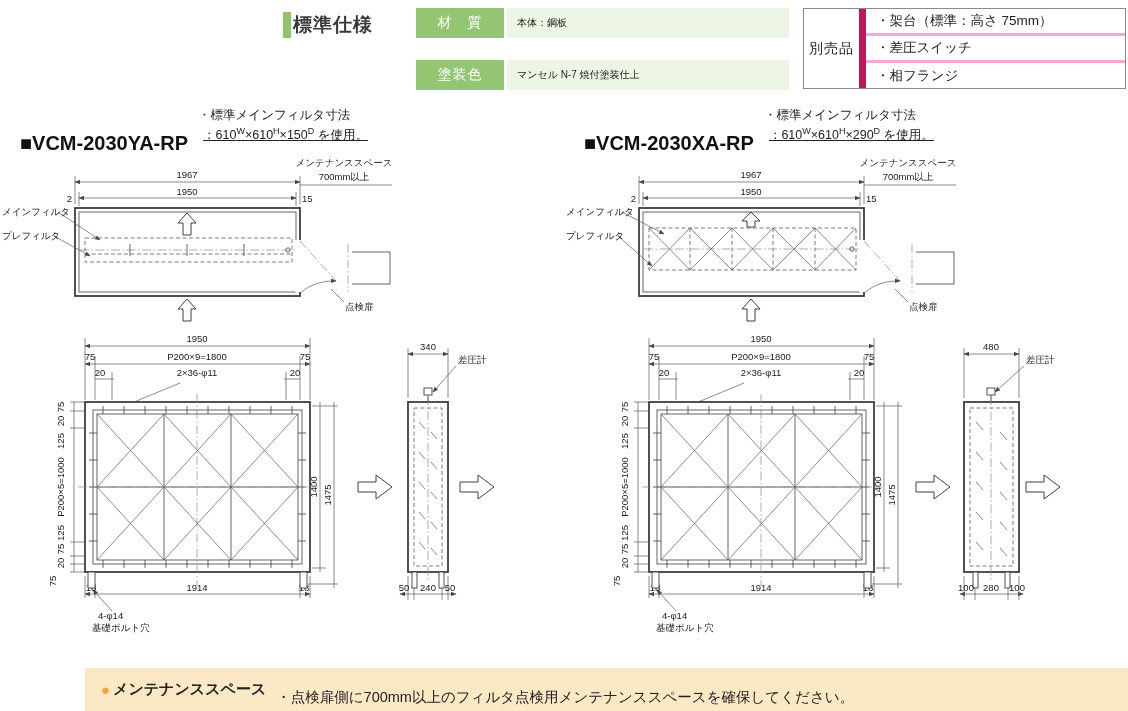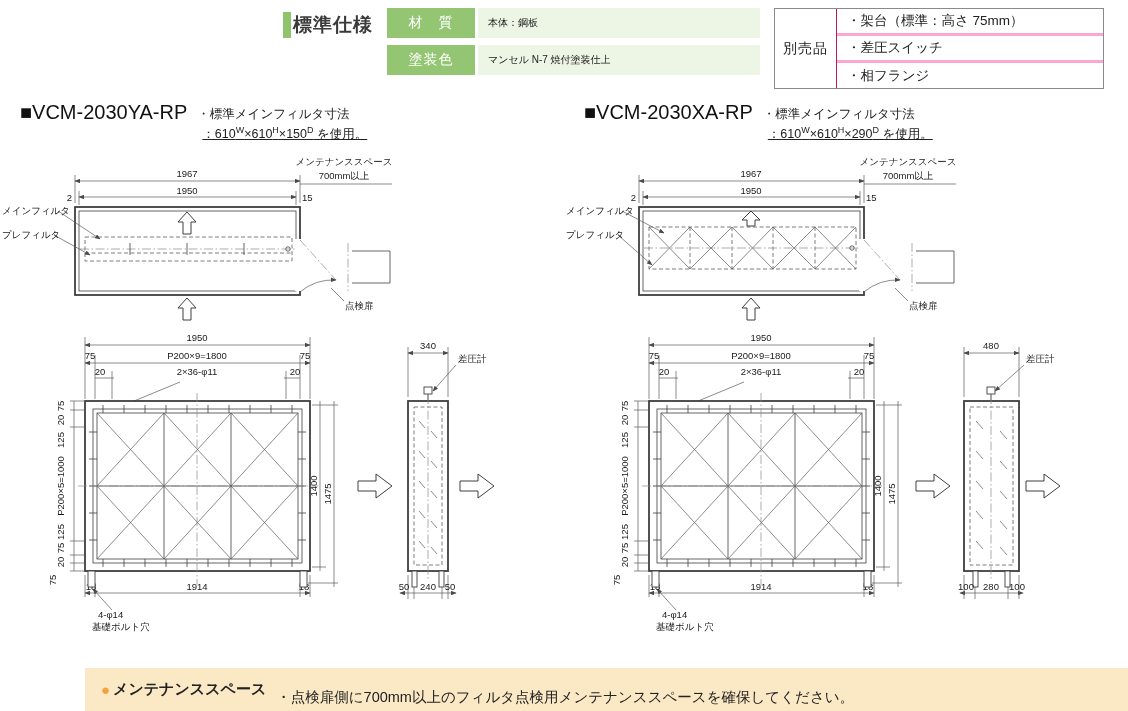--- a/index.html
+++ b/index.html
@@ -4,35 +4,35 @@
 <style>
   * { margin:0; padding:0; box-sizing:border-box; }
   html,body { width:1128px; height:711px; }
   body { background:#fff; font-family:"Liberation Sans","DejaVu Sans",sans-serif; color:#222; position:relative; overflow:hidden; }
 
   
   .hdr { display:flex; align-items:flex-start; gap:14px; margin:8px 2px 0 283px; }
   .title-block { display:flex; align-items:center; gap:2px; padding-top:4px; }
   .gbar { width:8px; height:26px; background:#8fc36c; }
   .stitle { font-size:19px; font-weight:bold; color:#3a3a3a; letter-spacing:1px; white-space:nowrap; }
-  .spec { display:flex; flex-direction:column; gap:7px; }
+  .spec { display:flex; flex-direction:column; gap:22px;margin-left:29px; }
   .spec-row { display:flex; gap:3px; }
   .spec-label { width:88px; background:#93c572; color:#fff; font-size:14px; display:flex; align-items:center; justify-content:center; height:30px; letter-spacing:1px; }
   .spec-value { width:282px; background:#edf6e5; font-size:10px; display:flex; align-items:center; padding-left:10px; height:30px; }
   .opt { border:1px solid #8a8a8a; display:flex; width:330px; }
-  .opt-label { width:62px; display:flex; align-items:center; justify-content:center; font-size:14px; border-right:1px solid #be185d; letter-spacing:1px; }
+  .opt-label { width:62px; display:flex; align-items:center; justify-content:center; font-size:14px; border-right:7px solid #be185d; letter-spacing:1px; }
   .opt-items { flex:1; display:flex; flex-direction:column; }
   .opt-item { padding:3px 10px; font-size:13.5px; border-bottom:3px solid #f9a8d4; flex:1; display:flex; align-items:center; min-height:25px; }
   .opt-item:last-child { border-bottom:none; }
 
   
   .models { display:flex; margin-top:12px; }
   .model { width:564px; }
   .model-head { display:flex; margin-left:20px; gap:10px; align-items:flex-start; height:48px; }
-  .model-title { font-size:20px; font-weight:normal; color:#111; white-space:nowrap; }
+  .model-title { font-size:20px; font-weight:bold; color:#111; white-space:nowrap;margin-top:30px; }
   .model-note { font-size:12.5px; padding-top:4px; line-height:1.5; color:#222; }
   .model-note sup { font-size:9px; }
   .note-line2 { padding-left:5px;text-decoration:underline; }
   svg.draw { display:block; }
 
   
   .maint-bar { position:absolute; left:85px; right:0; bottom:0; height:43px; background:#fbe8c5; display:flex; align-items:center; padding-left:16px; font-size:14.5px; }
   .maint-bullet { color:#f0a43a; font-size:15px; margin-right:3px; }
   .maint-title { font-weight:bold; font-size:15px; margin-right:10px; white-space:nowrap; }
   .maint-text { white-space:nowrap;margin-top:15px; }

